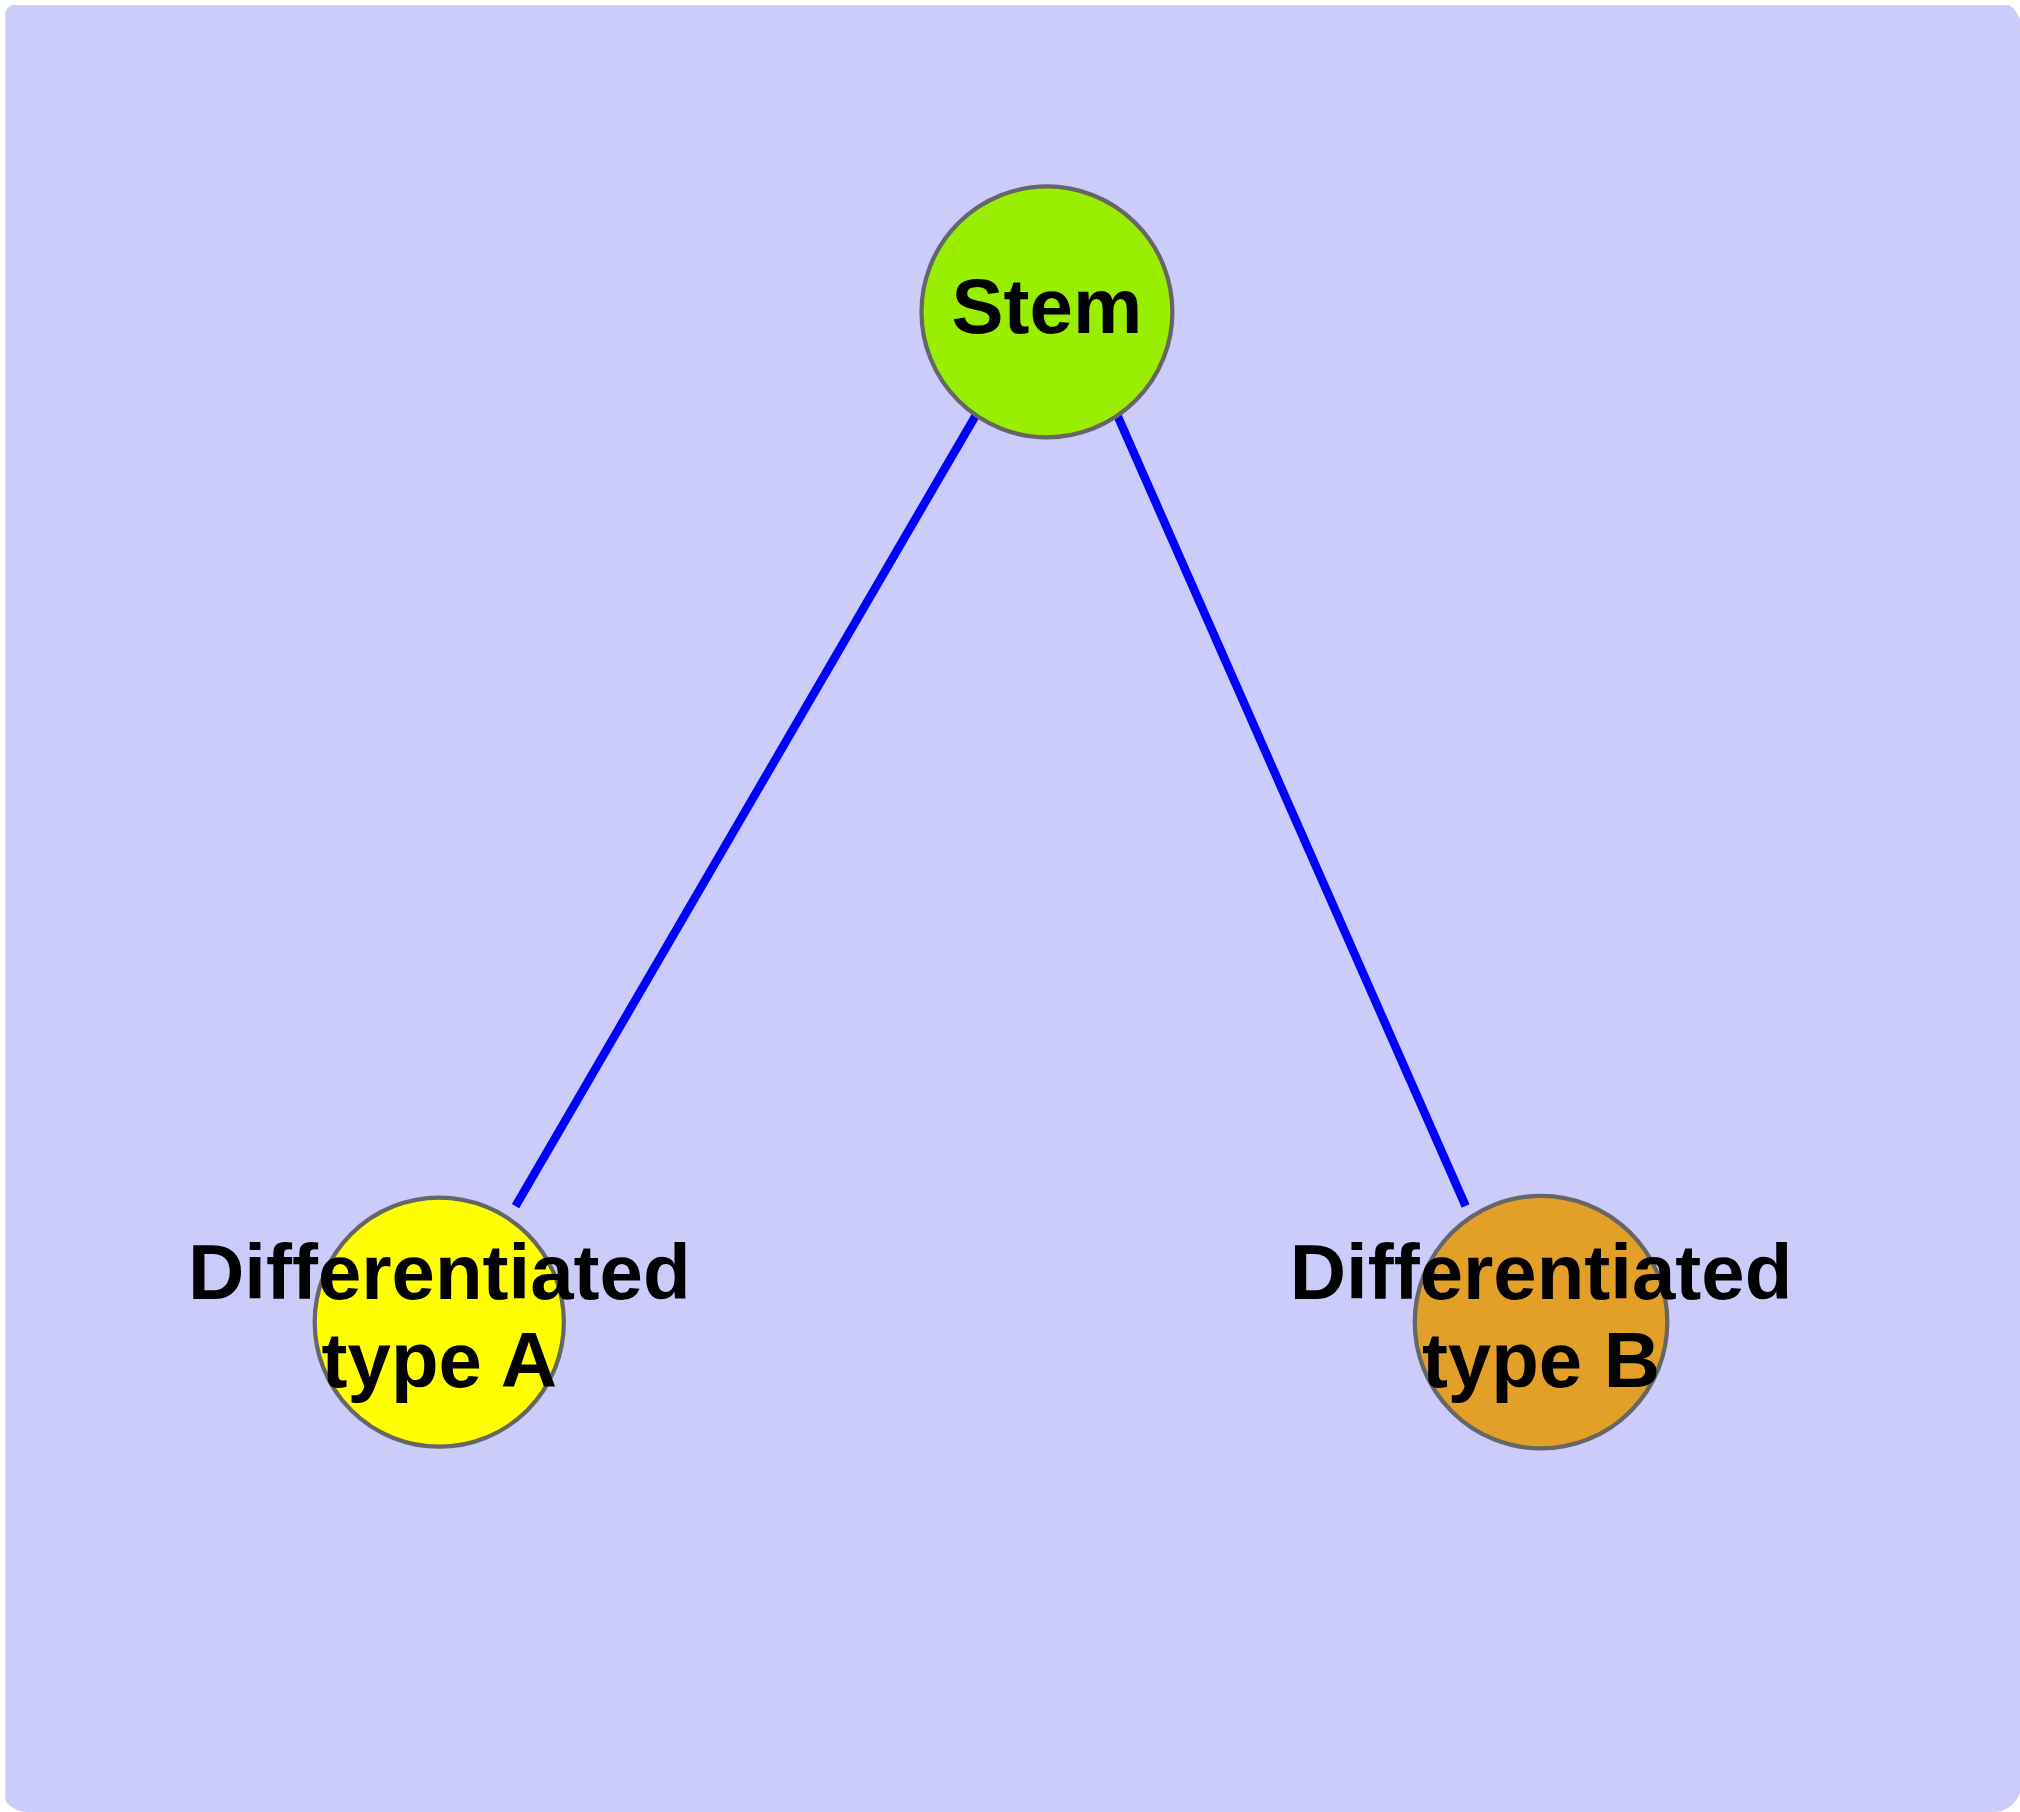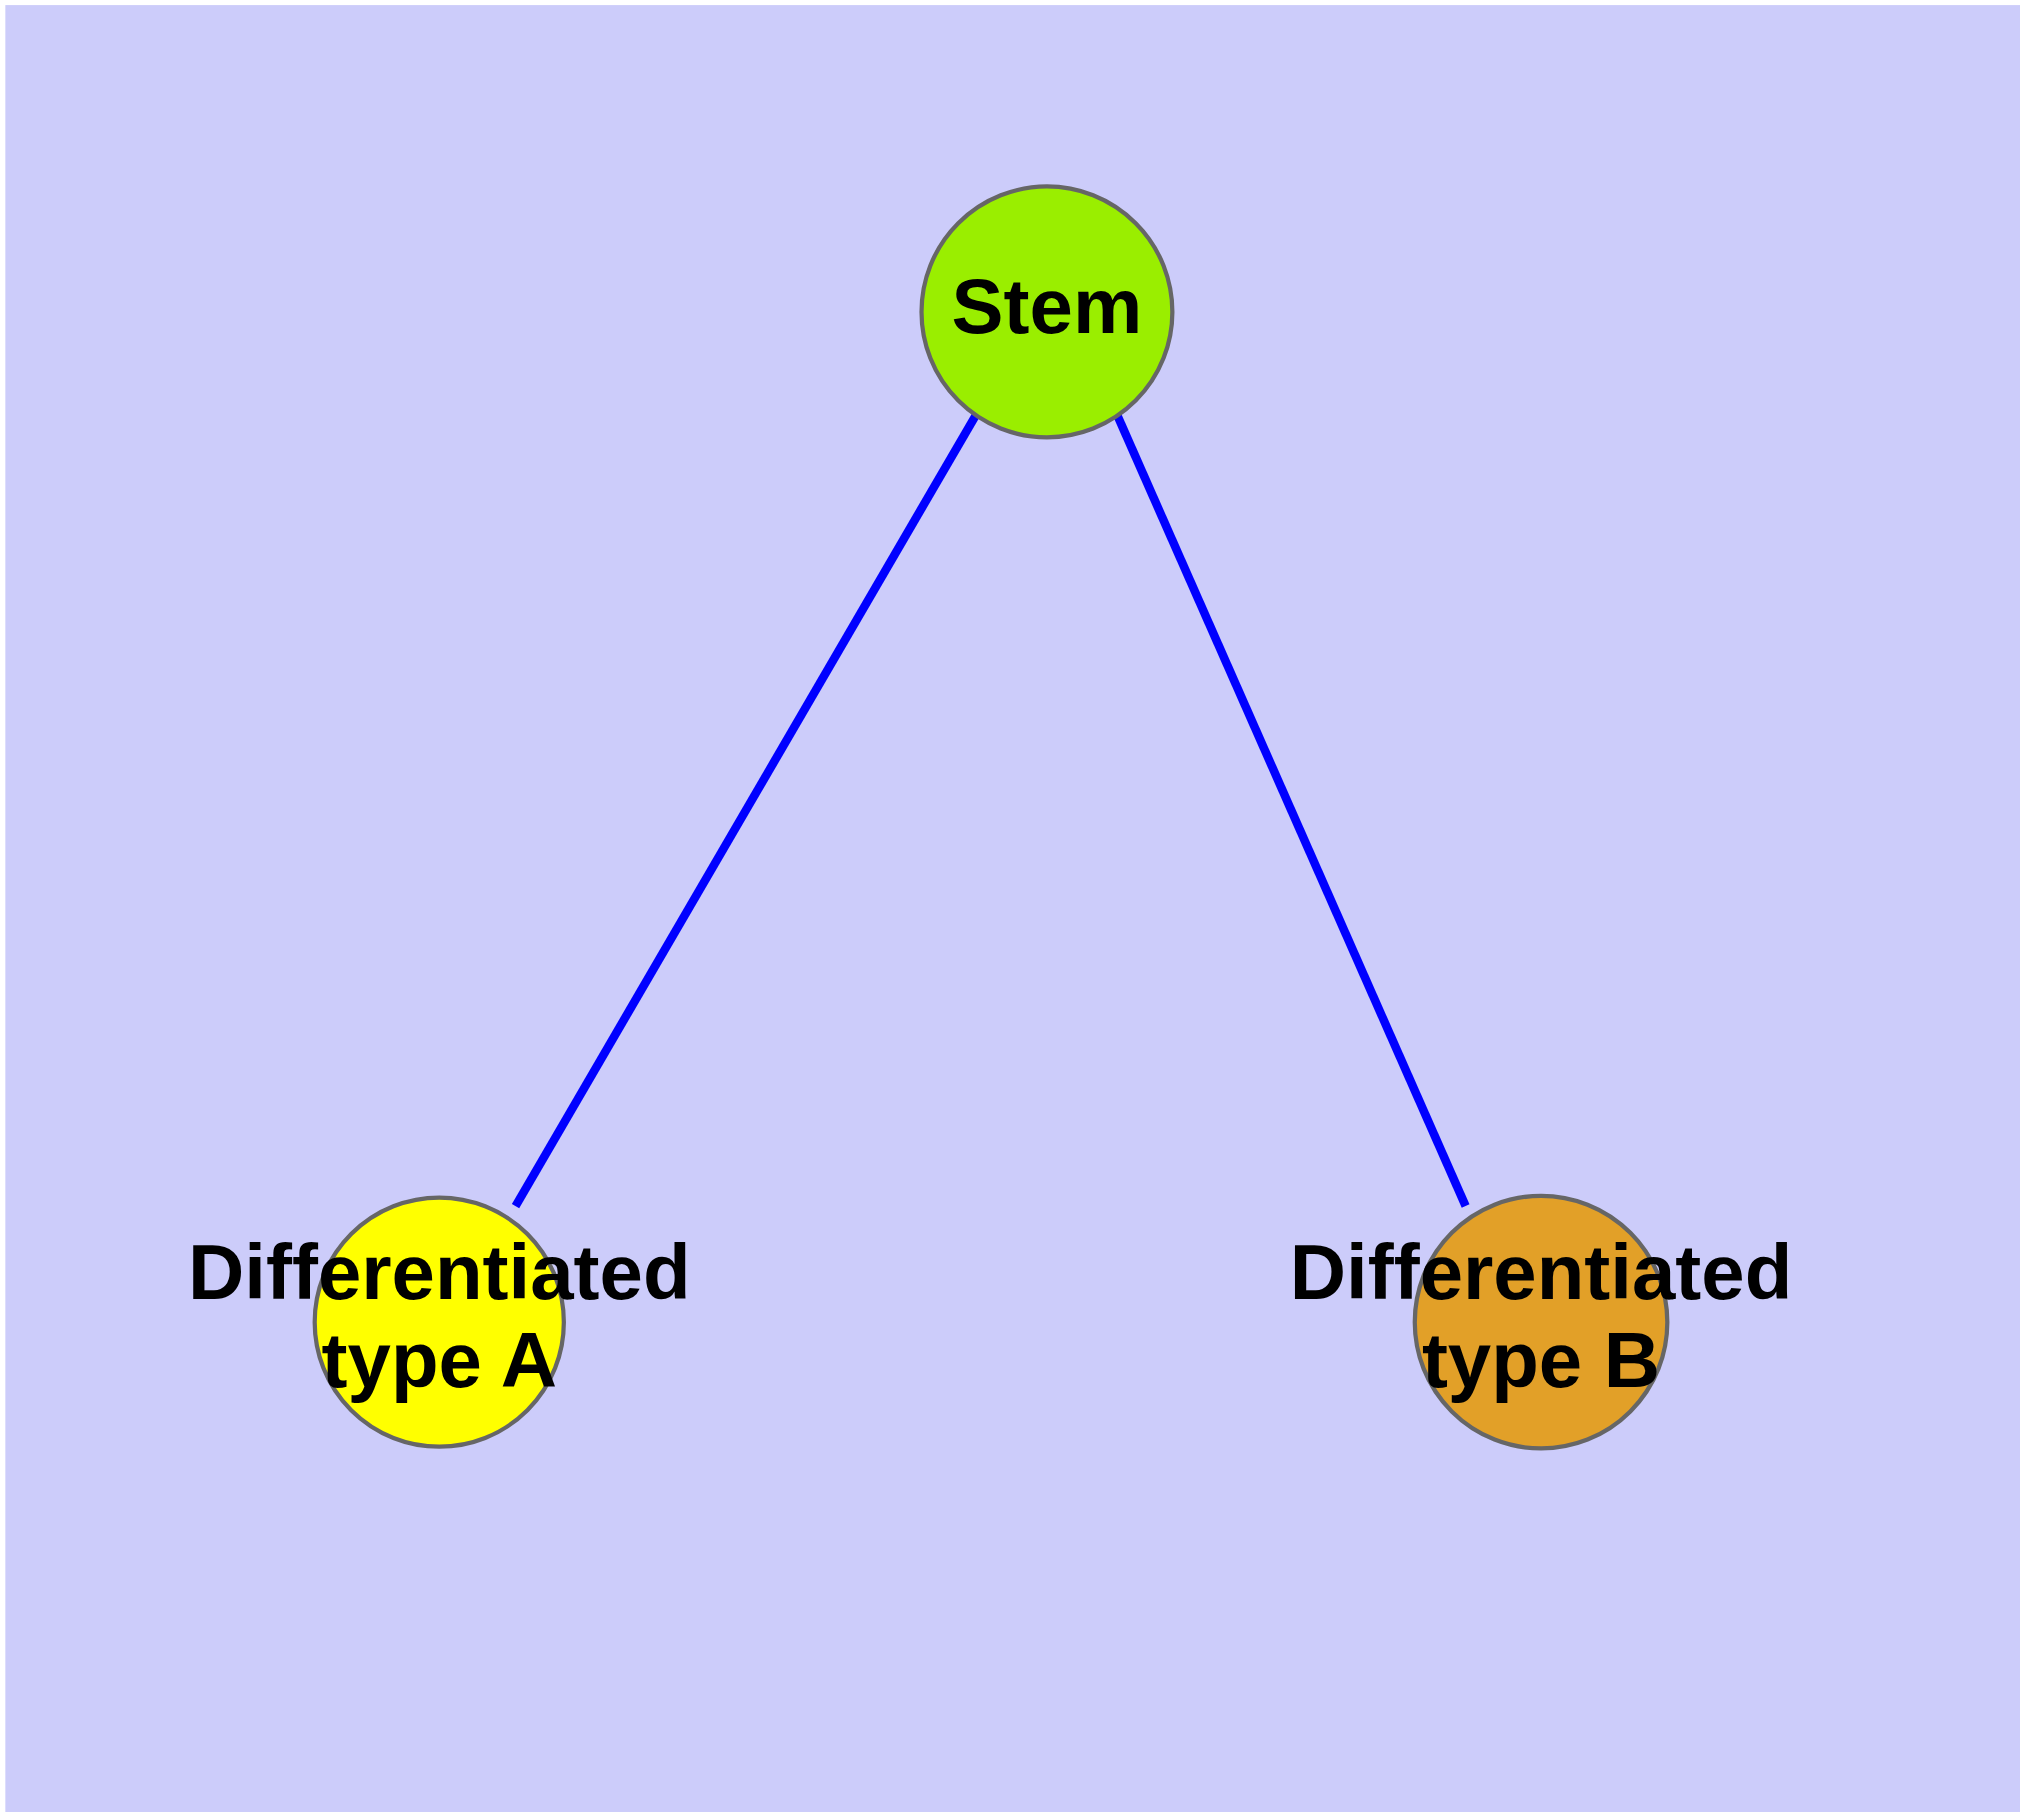--- a/index.html
+++ b/index.html
@@ -10,20 +10,21 @@
   }
   body {
     font-family: "Liberation Sans", sans-serif;
   }
   #canvas-wrap {
     position: relative;
     width: 2021px;
     height: 1812px;
     background: #ffffff;
     overflow: hidden;
+    border-radius: 27px;
   }
   #graph-svg {
     position: absolute;
     left: 0;
     top: 0;
     width: 2021px;
     height: 1812px;
     display: block;
   }
   .node-label {

